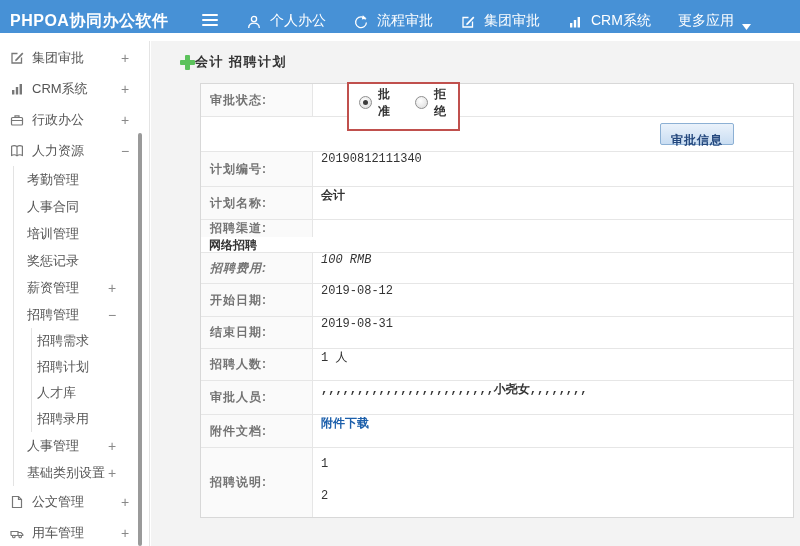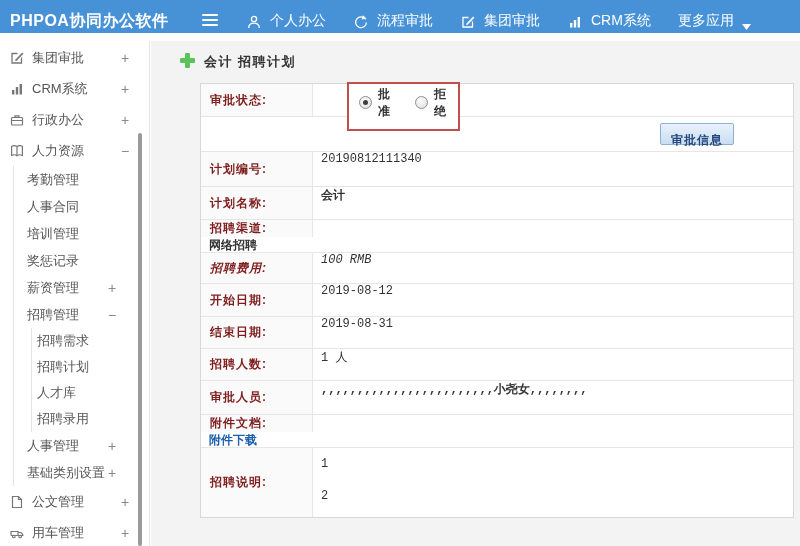--- a/index.html
+++ b/index.html
@@ -25,33 +25,33 @@
   .menu-icon { display:flex; color:#777; width:17px; justify-content:center; }
   .expander { position:absolute; color:#888; font-size:14px; top:50%; transform:translateY(-50%); }
   .expander-lv0 { left:121px; }
   .expander-lv1 { left:108px; }
   .lv1::before, .lv2::before { content:""; position:absolute; left:13px; top:0; bottom:0; border-left:1px solid #e3e3e3; }
   .lv2::after  { content:""; position:absolute; left:31px; top:0; bottom:0; border-left:1px solid #e3e3e3; }
   .scroll-thumb { position:absolute; left:138px; top:92px; bottom:0; width:4px; background:#9a9a9a; border-radius:2px; }
 
   
   .main { position:absolute; left:151px; top:41px; width:649px; height:505px; background:#f3f3f3; }
-  .page-title { display:flex; gap:9px; margin:12px 0 0 29px; height:18px; }
+  .page-title { display:flex; align-items:center; margin:12px 0 0 29px; height:18px; }
   .title-text { font-size:13px; font-weight:bold; color:#333; letter-spacing:1.5px; }
   .plus-icon { position:relative; width:15px; height:15px; display:inline-block; flex:none; }
   .plus-icon::before { content:""; position:absolute; left:0; top:5px; width:15px; height:5px; background:#5cc25c; border-radius:1px; }
   .plus-icon::after  { content:""; position:absolute; left:5px; top:0; width:5px; height:15px; background:#5cc25c; border-radius:1px; }
 
   .form-table { margin:12px 0 0 49px; width:594px; border:1px solid #d8d8d8; background:#fff; }
   .row { display:flex; border-bottom:1px solid #e6e6e6; background:#fff; }
   [data-name="form-fields"] .row:last-child { border-bottom:none; }
   .row-radio { height:33px; }
   .row-button { height:35px; justify-content:flex-end; align-items:center; padding-right:59px; }
   .cell-label { width:112px; flex:none; border-right:1px solid #e6e6e6; display:flex; align-items:center; padding-left:9px; background:#fafafa; }
-  .lab { font-size:12px; font-weight:bold; color:#7f1d1d; letter-spacing:1px; white-space:nowrap; }
+  .lab { font-size:12px; font-weight:bold; color:#737373; letter-spacing:1px; white-space:nowrap; }
   .cell-value { flex:1; display:flex; align-items:flex-start; padding-left:8px; font-family:"Liberation Mono","DejaVu Sans Mono",monospace; font-size:12px; color:#333; }
   .cell-value.multi { flex-direction:column; align-items:flex-start; justify-content:flex-start; padding-top:8px; gap:16px; }
   .vline { line-height:16px; }
   .v-bold { font-weight:bold; }
   .v-link { color:#1c5fab; font-weight:bold; cursor:pointer; }
 
   .btn-approve { height:22px; padding:8px 10px; font-size:12px; font-weight:bold; color:#23477d; letter-spacing:1px;
     background:linear-gradient(#eaf2fb,#c9ddf2); border:1px solid #8cb0d4; border-radius:2px; cursor:pointer;
     font-family:"Liberation Sans","DejaVu Sans",sans-serif; }
 
@@ -309,21 +309,21 @@
             </div>
           </div>
           <div class="row" data-name="field-row" style="height: 34px;">
             <div class="cell-label" data-name="field-label-cell">
               <span class="lab" data-name="field-label">审批人员:</span>
             </div>
             <div class="cell-value" data-name="field-value-cell">
               <span class="val v-bold" data-name="field-value">,,,,,,,,,,,,,,,,,,,,,,,,小尧女,,,,,,,,</span>
             </div>
           </div>
-          <div class="row" data-name="field-row" style="height: 33px; flex-direction: column;">
+          <div class="row" data-name="field-row" style="height: 33px;">
             <div class="cell-label" data-name="field-label-cell">
               <span class="lab" data-name="field-label">附件文档:</span>
             </div>
             <div class="cell-value" data-name="field-value-cell">
               <span class="val v-link" data-name="attachment-download-link">附件下载</span>
             </div>
           </div>
           <div class="row" data-name="field-row" style="height: 69px;">
             <div class="cell-label" data-name="field-label-cell">
               <span class="lab" data-name="field-label">招聘说明:</span>

